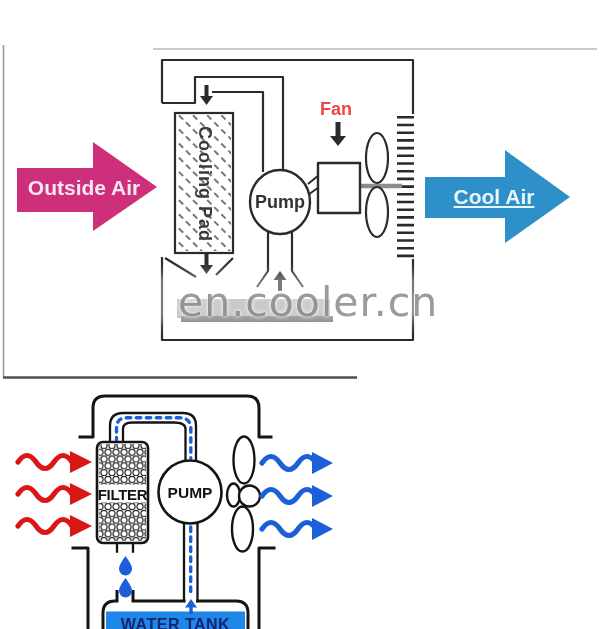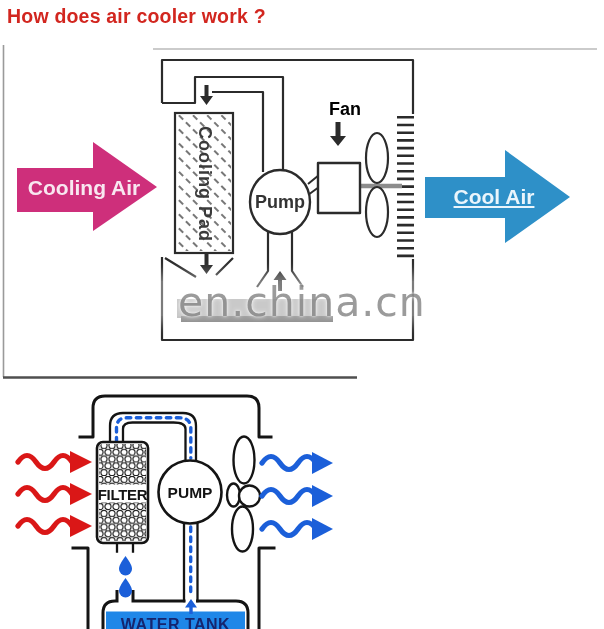--- a/index.html
+++ b/index.html
@@ -5,21 +5,21 @@
   html,body{margin:0;padding:0;background:#fff;}
   #stage{position:relative;width:604px;height:629px;background:#ffffff;overflow:hidden;
          font-family:"Liberation Sans", sans-serif;}
   #stage svg{position:absolute;left:0;top:0;}
   .lbl{position:absolute;display:flex;align-items:center;justify-content:center;
        font-family:"Liberation Sans", sans-serif;font-weight:bold;white-space:nowrap;}
   .title{position:absolute;left:7px;top:5px;font-size:19.5px;font-weight:bold;
          color:var(--c-title,#d2261f);letter-spacing:.2px;}
   .outside-air{left:20px;top:176px;width:128px;height:24px;font-size:21px;color:#f8e7f0;}
   .cool-air{left:433px;top:185px;width:122px;height:24px;font-size:21px;color:#eaf5fc;text-decoration:underline;}
-  .fan-lbl{left:325px;top:99px;width:40px;height:20px;font-size:18px;color:#000000;}
+  .fan-lbl{left:316px;top:99px;width:40px;height:20px;font-size:18px;color:#ef4444;}
   .pump-lbl-top{left:250px;top:191px;width:60px;height:22px;font-size:18px;color:#333;}
   .coolingpad-lbl{left:192px;top:117px;width:24px;height:133px;font-size:18px;color:#3a3a3a;
        writing-mode:vertical-rl;letter-spacing:1px;}
   .wm-band{position:absolute;left:148px;top:281px;width:292px;height:35px;
        background:rgba(255,255,255,.38);box-shadow:0 0 12px 8px rgba(255,255,255,.38);}
   .watermark{position:absolute;left:178px;top:278px;font-size:41px;font-weight:500;
        color:var(--c-watermark,#8a8a8a);opacity:.85;letter-spacing:1px;
        text-shadow:0 0 5px #fff,0 0 2px #fff;font-family:"DejaVu Sans",sans-serif;}
   .filter-lbl{left:97px;top:485px;width:51px;height:18px;font-size:15px;color:#141414;letter-spacing:-.3px;text-align:center;}
   .pump-lbl-bottom{left:164px;top:484px;width:52px;height:18px;font-size:15.5px;color:#141414;}
@@ -141,26 +141,25 @@
     <g stroke="var(--c-blue-flow,#1b5fd9)" stroke-width="5.2" fill="none" stroke-linecap="round" stroke-linejoin="round">
       <path d="M262,463 q9,-13 18,0 q9,13 18,0 q9,-13 18,0"></path>
       <path d="M262,496 q9,-13 18,0 q9,13 18,0 q9,-13 18,0"></path>
       <path d="M262,529 q9,-13 18,0 q9,13 18,0 q9,-13 18,0"></path>
       <polygon points="312,452 312,474 333,463" fill="var(--c-blue-flow,#1b5fd9)" stroke="none"></polygon>
       <polygon points="312,485 312,507 333,496" fill="var(--c-blue-flow,#1b5fd9)" stroke="none"></polygon>
       <polygon points="312,518 312,540 333,529" fill="var(--c-blue-flow,#1b5fd9)" stroke="none"></polygon>
     </g>
   </svg>
 
-  <div class="title">How does air cooler work ?</div>
 
   <div class="wm-band"></div>
-  <div class="watermark">en.china.cn</div>
+  <div class="watermark">en.cooler.cn</div>
 
-  <div class="lbl outside-air">Cooling Air</div>
+  <div class="lbl outside-air">Outside Air</div>
   <div class="lbl cool-air">Cool Air</div>
   <div class="lbl fan-lbl">Fan</div>
   <div class="lbl pump-lbl-top">Pump</div>
   <div class="lbl coolingpad-lbl">Cooling Pad</div>
 
   <div class="lbl filter-lbl">FILTER</div>
   <div class="lbl pump-lbl-bottom">PUMP</div>
   <div class="lbl tank-lbl">WATER TANK</div>
 </div>
 

